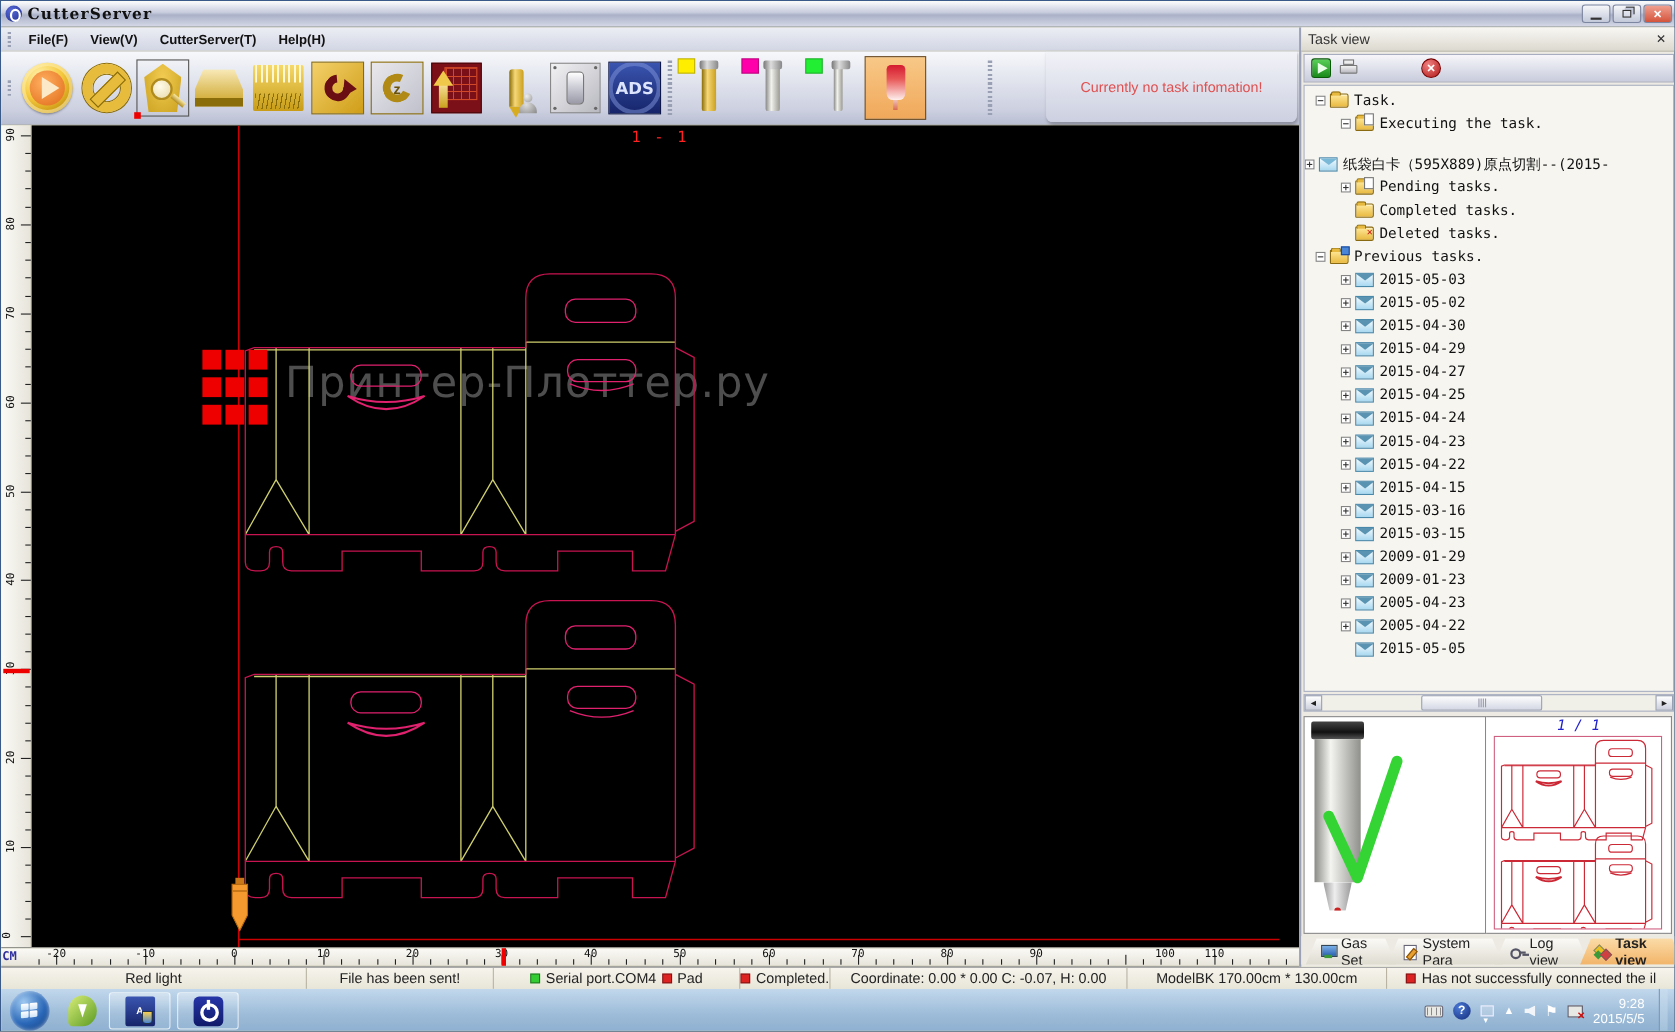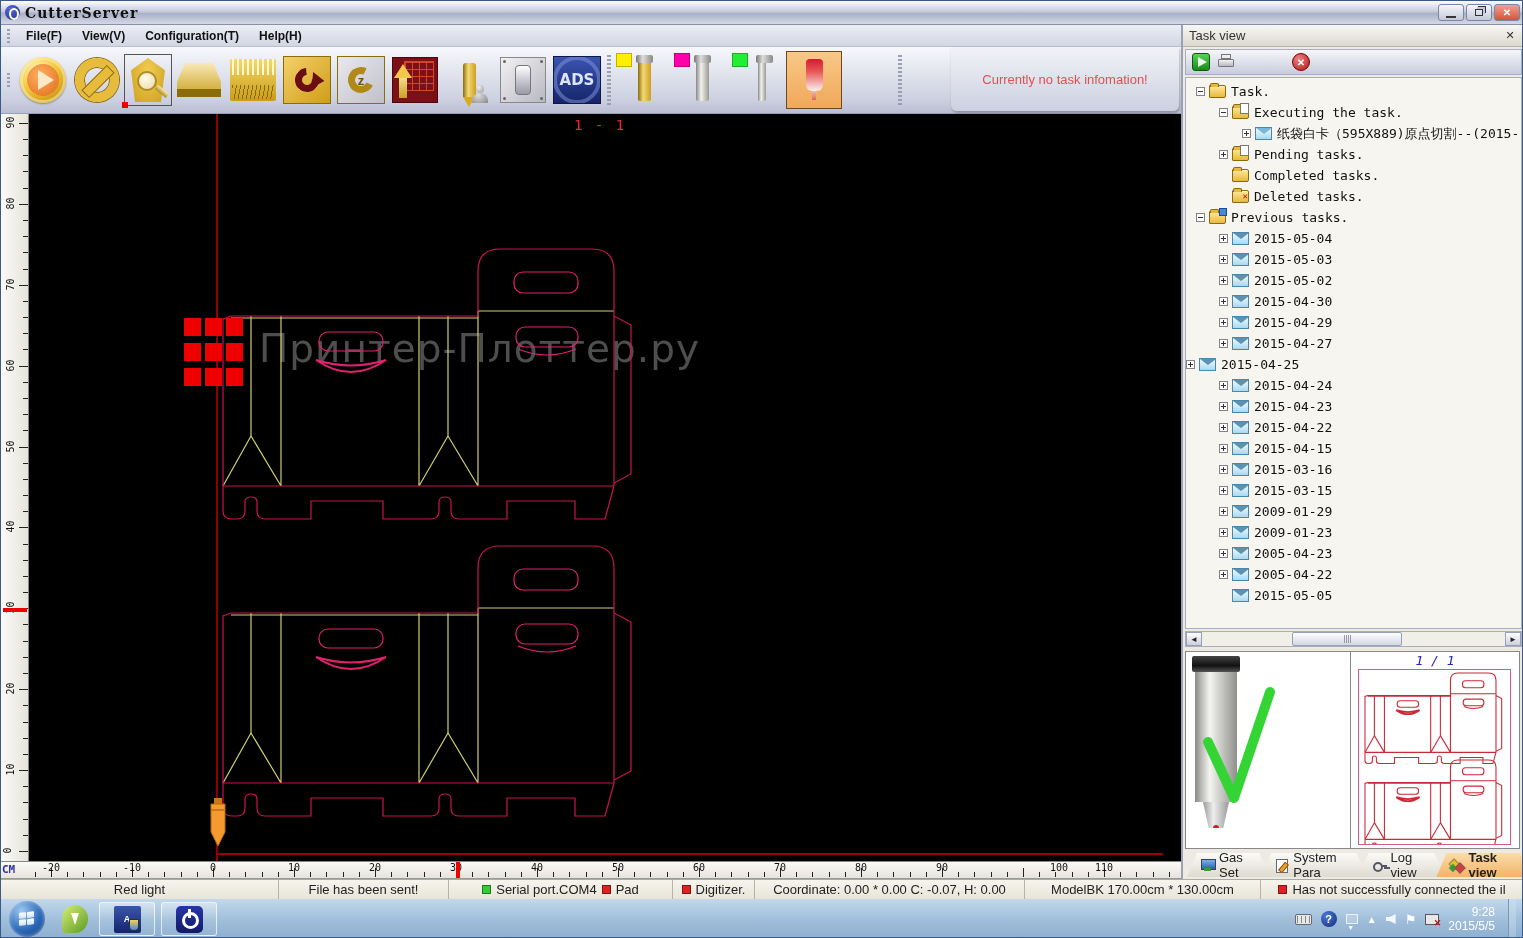--- a/index.html
+++ b/index.html
@@ -189,21 +189,21 @@
         </span>
       <span class="wbtn close">✕</span>
     </span>
   </div>
 
   <div class="menubar">
     <span class="grip"></span>
     <span id="menu-items" style="display: flex; font-weight: bold;">
         <span class="menu-item">File(F)</span>
         <span class="menu-item">View(V)</span>
-        <span class="menu-item">Configuration(T)</span>
+        <span class="menu-item">CutterServer(T)</span>
         <span class="menu-item">Help(H)</span>
       </span>
   </div>
 
   <div class="toolbar">
     <span class="grip"></span>
     <span id="tb-icons" style="display:flex;align-items:center;">
         <div class="tb ic-play">
           <span class="coin"></span>
         </div>
@@ -489,21 +489,21 @@
         <div class="trow" style="padding-left: 10px;">
           <span class="texp minus"></span>
           <span class="ticon if"></span>
           <span>Task.</span>
         </div>
         <div class="trow" style="padding-left: 33px;">
           <span class="texp minus"></span>
           <span class="ticon if doc"></span>
           <span>Executing the task.</span>
         </div>
-        <div class="trow" style="padding-left: 56px;">
+        <div class="trow" style=" margin-top: 16px;">
           <span class="texp plus"></span>
           <span class="ticon ienv open"></span>
           <span>纸袋白卡（595X889)原点切割--(2015-</span>
         </div>
         <div class="trow" style="padding-left: 33px;">
           <span class="texp plus"></span>
           <span class="ticon if doc"></span>
           <span>Pending tasks.</span>
         </div>
         <div class="trow" style="padding-left: 33px;">
@@ -517,25 +517,20 @@
           <span>Deleted tasks.</span>
         </div>
         <div class="trow" style="padding-left: 10px;">
           <span class="texp minus"></span>
           <span class="ticon if arch"></span>
           <span>Previous tasks.</span>
         </div>
         <div class="trow" style="padding-left: 33px;">
           <span class="texp plus"></span>
           <span class="ticon ienv"></span>
-          <span>2015-05-04</span>
-        </div>
-        <div class="trow" style="padding-left: 33px;">
-          <span class="texp plus"></span>
-          <span class="ticon ienv"></span>
           <span>2015-05-03</span>
         </div>
         <div class="trow" style="padding-left: 33px;">
           <span class="texp plus"></span>
           <span class="ticon ienv"></span>
           <span>2015-05-02</span>
         </div>
         <div class="trow" style="padding-left: 33px;">
           <span class="texp plus"></span>
           <span class="ticon ienv"></span>
@@ -544,21 +539,21 @@
         <div class="trow" style="padding-left: 33px;">
           <span class="texp plus"></span>
           <span class="ticon ienv"></span>
           <span>2015-04-29</span>
         </div>
         <div class="trow" style="padding-left: 33px;">
           <span class="texp plus"></span>
           <span class="ticon ienv"></span>
           <span>2015-04-27</span>
         </div>
-        <div class="trow" style="">
+        <div class="trow" style="padding-left: 33px;">
           <span class="texp plus"></span>
           <span class="ticon ienv"></span>
           <span>2015-04-25</span>
         </div>
         <div class="trow" style="padding-left: 33px;">
           <span class="texp plus"></span>
           <span class="ticon ienv"></span>
           <span>2015-04-24</span>
         </div>
         <div class="trow" style="padding-left: 33px;">
@@ -669,21 +664,21 @@
         <span>File has been sent!</span>
       </div>
       <div class="seg" style="width: 224px;">
         <span class="led" style="background: rgb(51, 204, 51);"></span>
         <span>Serial port.COM4</span>
         <span class="led" style="background: rgb(221, 34, 34);"></span>
         <span>Pad</span>
       </div>
       <div class="seg" style="width: 82px;">
         <span class="led" style="background: rgb(221, 34, 34);"></span>
-        <span>Digitizer.</span>
+        <span>Completed.</span>
       </div>
       <div class="seg" style="width: 270px;">
         <span>Coordinate: 0.00 * 0.00 C: -0.07, H: 0.00</span>
       </div>
       <div class="seg" style="width: 236px;">
         <span>ModelBK  170.00cm * 130.00cm</span>
       </div>
       <div class="seg" style="width: auto; flex: 1 1 0%;">
         <span class="led" style="background: rgb(221, 34, 34);"></span>
         <span>Has not successfully connected the il</span>

